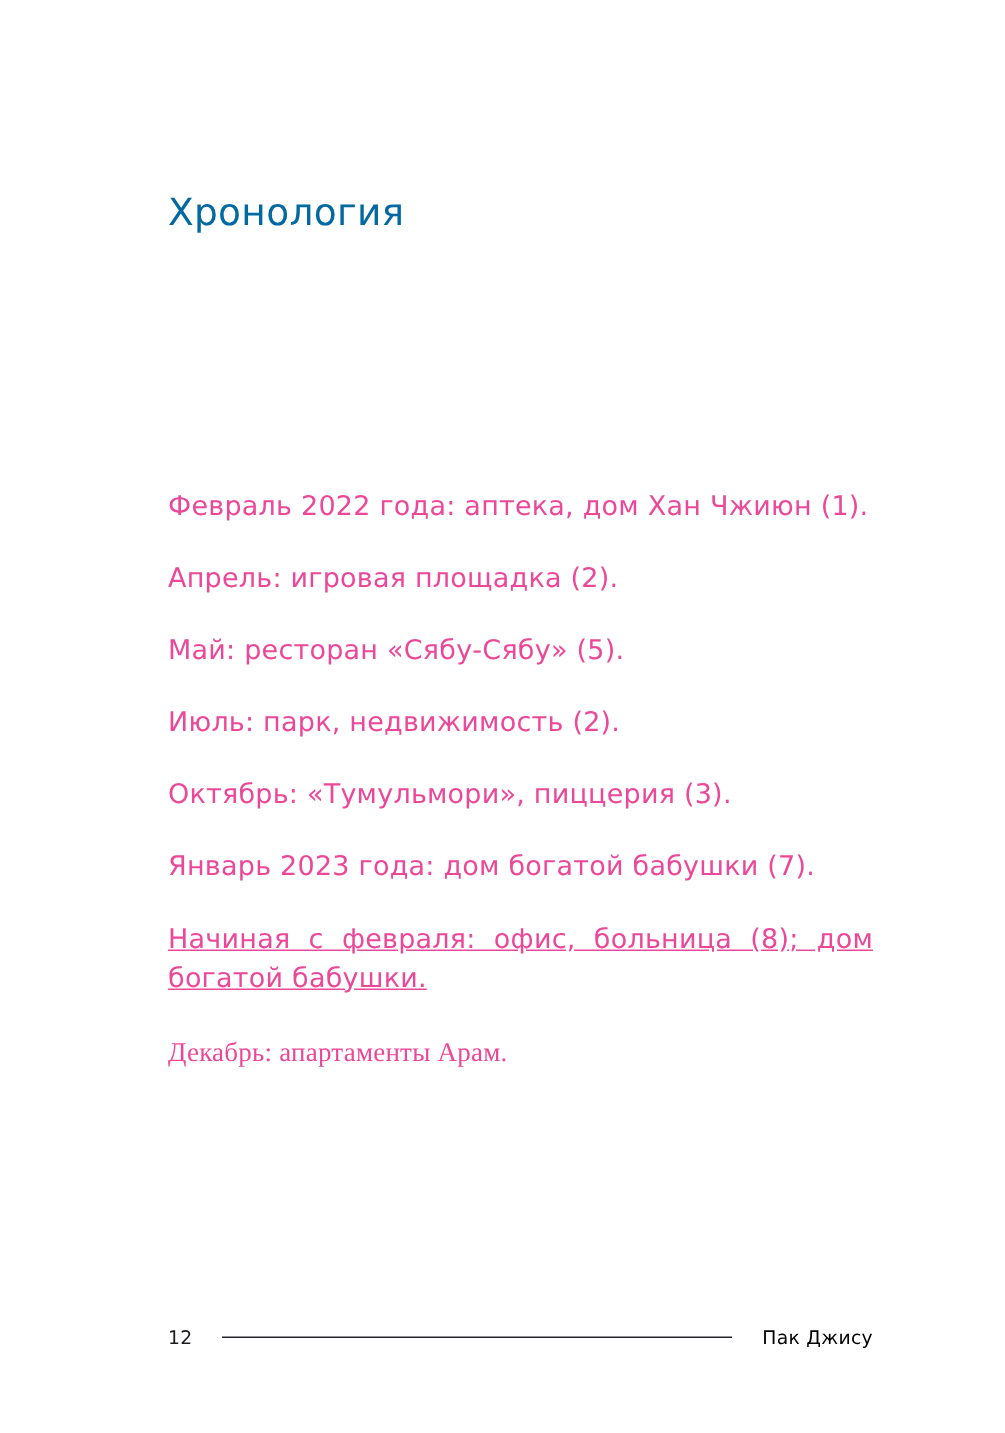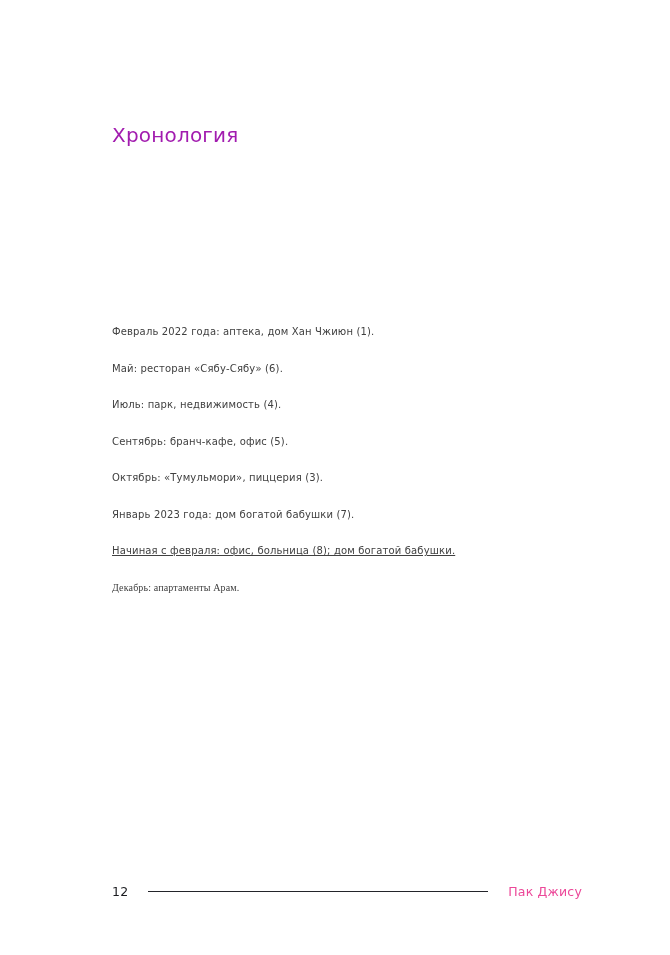--- a/index.html
+++ b/index.html
@@ -18,35 +18,35 @@
     position: relative;
     width: 670px;
     height: 955px;
     background: #ffffff;
     box-sizing: border-box;
   }
   .page-title {
     position: absolute;
     left: 112px;
     top: 110px;
-    font-size: 20px;
+    font-size: 25px;
     font-weight: 400;
     letter-spacing: 0.2px;
-    color: #a21caf;
+    color: #0369a1;
   }
   .body-block {
     position: absolute;
     left: 112px;
     top: 325px;
     width: 470px;
   }
   .para {
-    font-size: 10px;
+    font-size: 18px;
     line-height: 1.45;
-    color: #404040;
+    color: #ec4899;
     margin: 0 0 22px 0;
     letter-spacing: 0.15px;
   }
   .para:last-child {
     margin-bottom: 0;
     font-family: Liberation Serif, serif;
   }
   .para.justify {
     text-align: justify;
     text-decoration: underline;
@@ -68,37 +68,37 @@
     letter-spacing: 0.2px;
   }
   .footer-rule {
     flex: 1 1 auto;
     height: 1px;
     background: #23242a;
     margin: 0 6px;
   }
   .footer-author {
     font-size: 12.5px;
-    color: #ec4899;
+    color: #000000;
     flex: 0 0 auto;
     letter-spacing: 0.2px;
   }
 </style>
 </head>
 <body>
 
 <div class="page">
 
   <h1 class="page-title">Хронология</h1>
 
   <div class="body-block">
     <p class="para">Февраль 2022 года: аптека, дом Хан Чжиюн (1).</p>
-    <p class="para">Май: ресторан «Сябу-Сябу» (6).</p>
-    <p class="para">Июль: парк, недвижимость (4).</p>
-    <p class="para">Сентябрь: бранч-кафе, офис (5).</p>
+    <p class="para">Апрель: игровая площадка (2).</p>
+    <p class="para">Май: ресторан «Сябу-Сябу» (5).</p>
+    <p class="para">Июль: парк, недвижимость (2).</p>
     <p class="para">Октябрь: «Тумульмори», пиццерия (3).</p>
     <p class="para">Январь 2023 года: дом богатой бабушки (7).</p>
     <p class="para justify">Начиная с февраля: офис, больница (8); дом богатой бабушки.</p>
     <p class="para">Декабрь: апартаменты Арам.</p>
   </div>
 
   <div class="footer">
     <span class="folio">12</span>
     <span class="footer-rule"></span>
     <span class="footer-author">Пак Джису</span>

